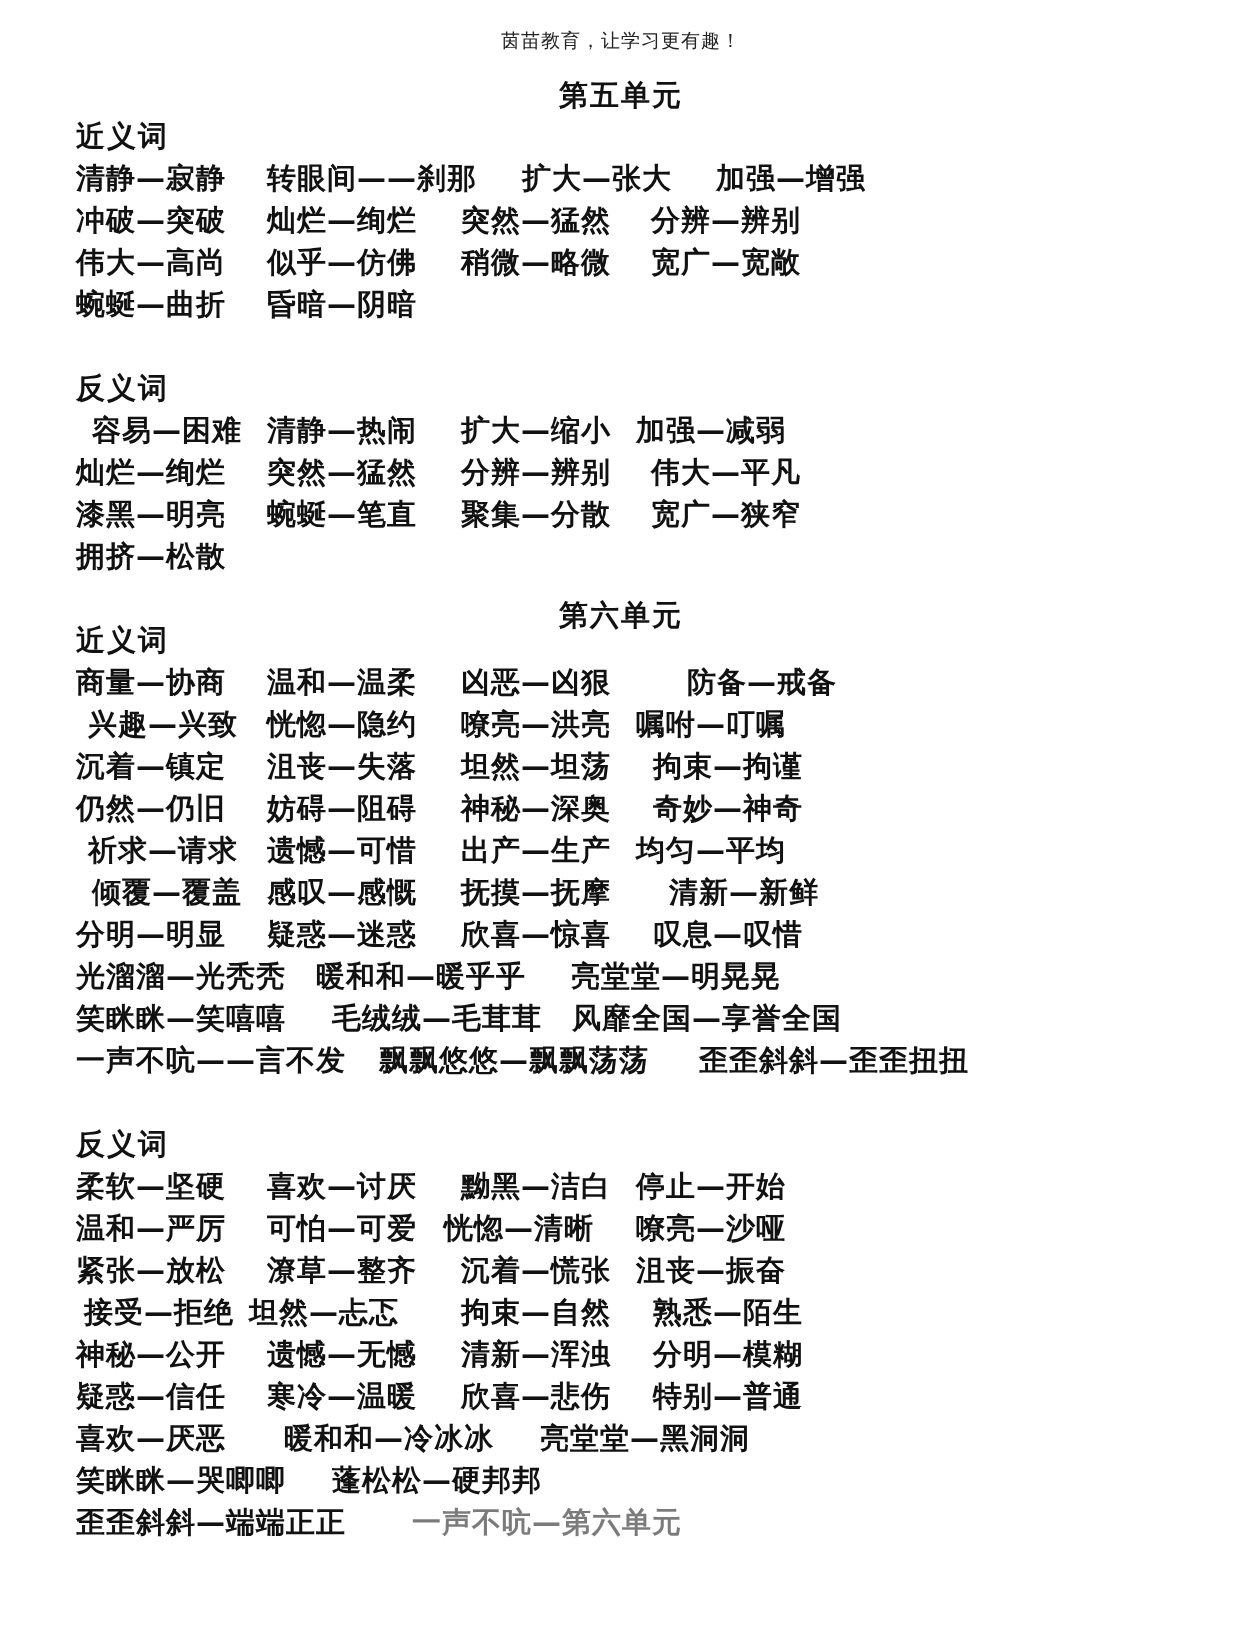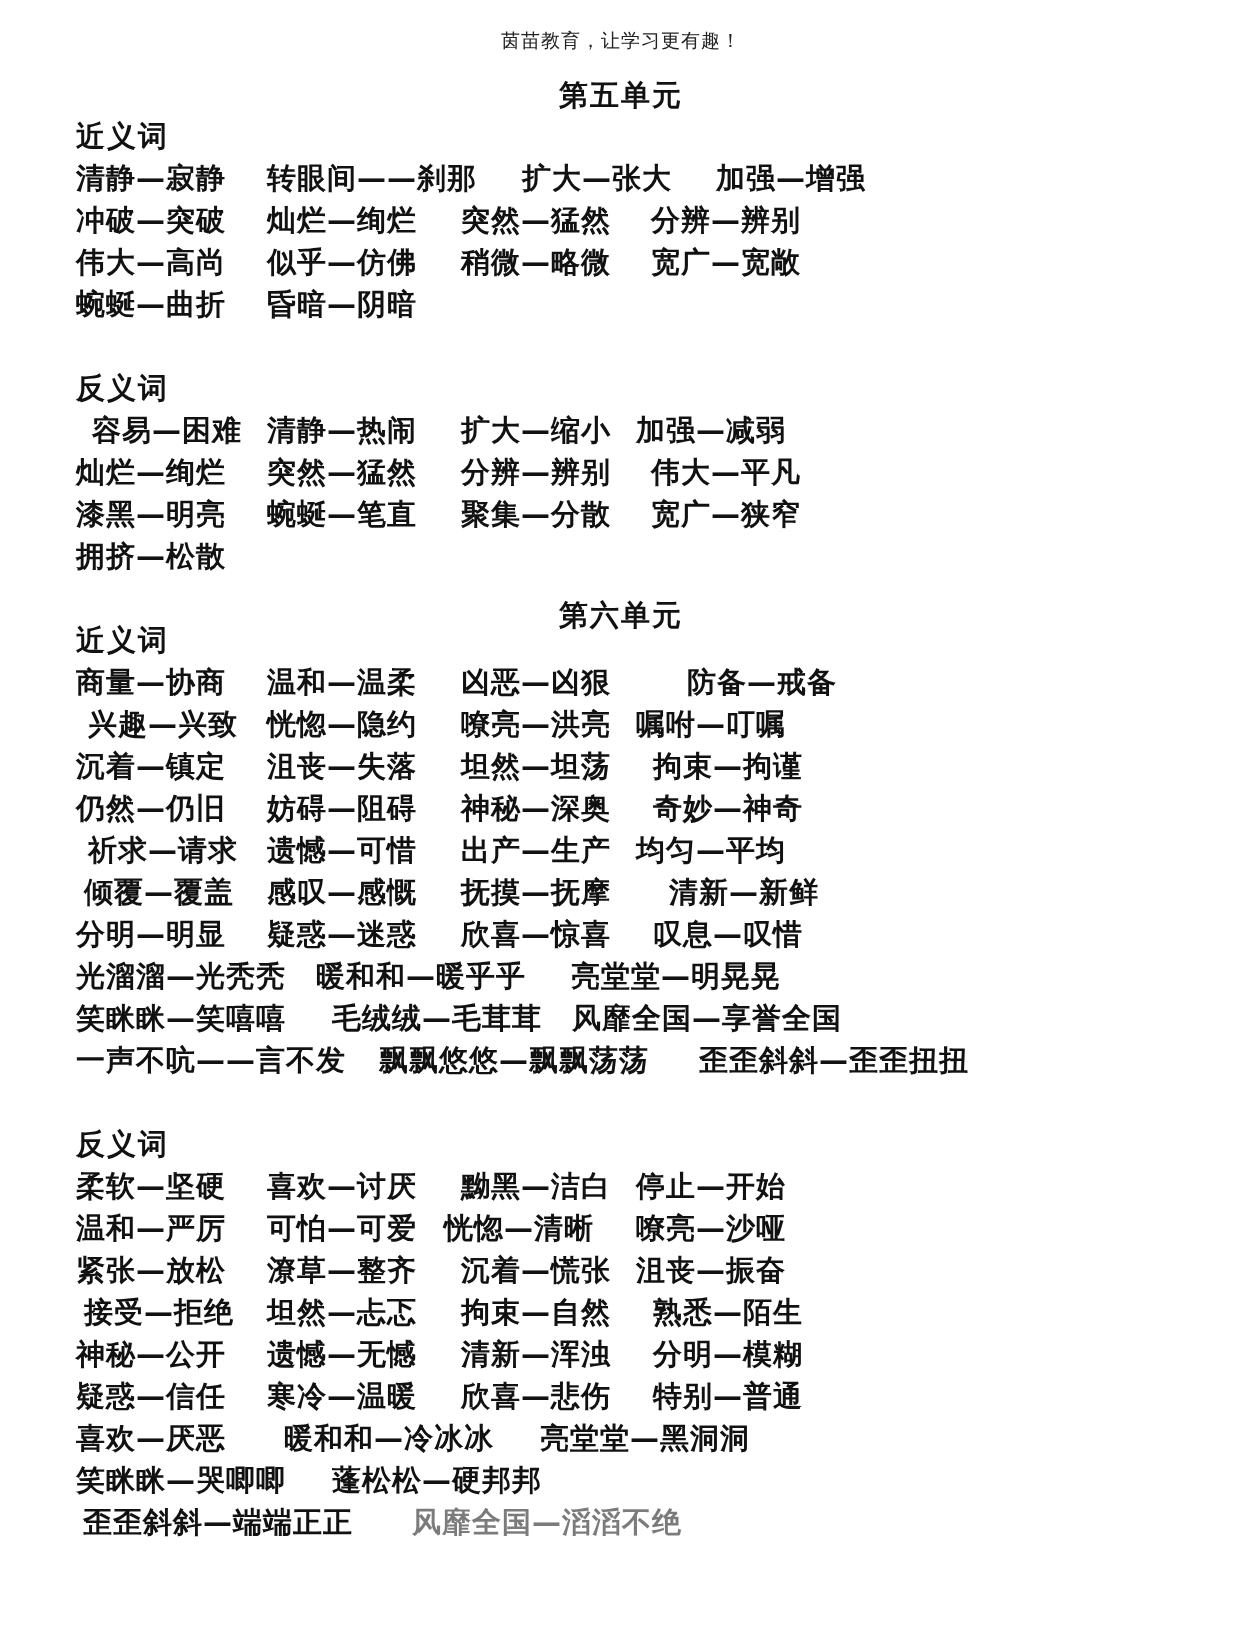--- a/index.html
+++ b/index.html
@@ -110,21 +110,21 @@
   <span class="pair" style="left:385px">神秘—深奥</span>
   <span class="pair" style="left:577px">奇妙—神奇</span>
 </div>
 <div class="row" style="top:831px">
   <span class="pair" style="left:12px">祈求—请求</span>
   <span class="pair" style="left:191px">遗憾—可惜</span>
   <span class="pair" style="left:385px">出产—生产</span>
   <span class="pair" style="left:560px">均匀—平均</span>
 </div>
 <div class="row" style="top:873px">
-  <span class="pair" style="left:8px">倾覆—覆盖</span>
+  <span class="pair" style="left:16px">倾覆—覆盖</span>
   <span class="pair" style="left:191px">感叹—感慨</span>
   <span class="pair" style="left:385px">抚摸—抚摩</span>
   <span class="pair" style="left:593px">清新—新鲜</span>
 </div>
 <div class="row" style="top:915px">
   <span class="pair" style="left:0">分明—明显</span>
   <span class="pair" style="left:191px">疑惑—迷惑</span>
   <span class="pair" style="left:385px">欣喜—惊喜</span>
   <span class="pair" style="left:577px">叹息—叹惜</span>
 </div>
@@ -158,21 +158,21 @@
   <span class="pair" style="left:560px">嘹亮—沙哑</span>
 </div>
 <div class="row" style="top:1251px">
   <span class="pair" style="left:0">紧张—放松</span>
   <span class="pair" style="left:191px">潦草—整齐</span>
   <span class="pair" style="left:385px">沉着—慌张</span>
   <span class="pair" style="left:560px">沮丧—振奋</span>
 </div>
 <div class="row" style="top:1293px">
   <span class="pair" style="left:8px">接受—拒绝</span>
-  <span class="pair" style="left:191px">坦然—忐忑</span>
+  <span class="pair" style="left:173px">坦然—忐忑</span>
   <span class="pair" style="left:385px">拘束—自然</span>
   <span class="pair" style="left:577px">熟悉—陌生</span>
 </div>
 <div class="row" style="top:1335px">
   <span class="pair" style="left:0">神秘—公开</span>
   <span class="pair" style="left:191px">遗憾—无憾</span>
   <span class="pair" style="left:385px">清新—浑浊</span>
   <span class="pair" style="left:577px">分明—模糊</span>
 </div>
 <div class="row" style="top:1377px">
@@ -184,15 +184,15 @@
 <div class="row" style="top:1419px">
   <span class="pair" style="left:0">喜欢—厌恶</span>
   <span class="pair" style="left:208px">暖和和—冷冰冰</span>
   <span class="pair" style="left:464px">亮堂堂—黑洞洞</span>
 </div>
 <div class="row" style="top:1461px">
   <span class="pair" style="left:0">笑眯眯—哭唧唧</span>
   <span class="pair" style="left:256px">蓬松松—硬邦邦</span>
 </div>
 <div class="row" style="top:1503px">
-  <span class="pair" style="left:7px">歪歪斜斜—端端正正</span>
-  <span class="pair faded" style="left:336px">风靡全国—滔滔不绝</span>
+  <span class="pair" style="left:0">歪歪斜斜—端端正正</span>
+  <span class="pair faded" style="left:336px">一声不吭—第六单元</span>
 </div>
 
 </body></html>

